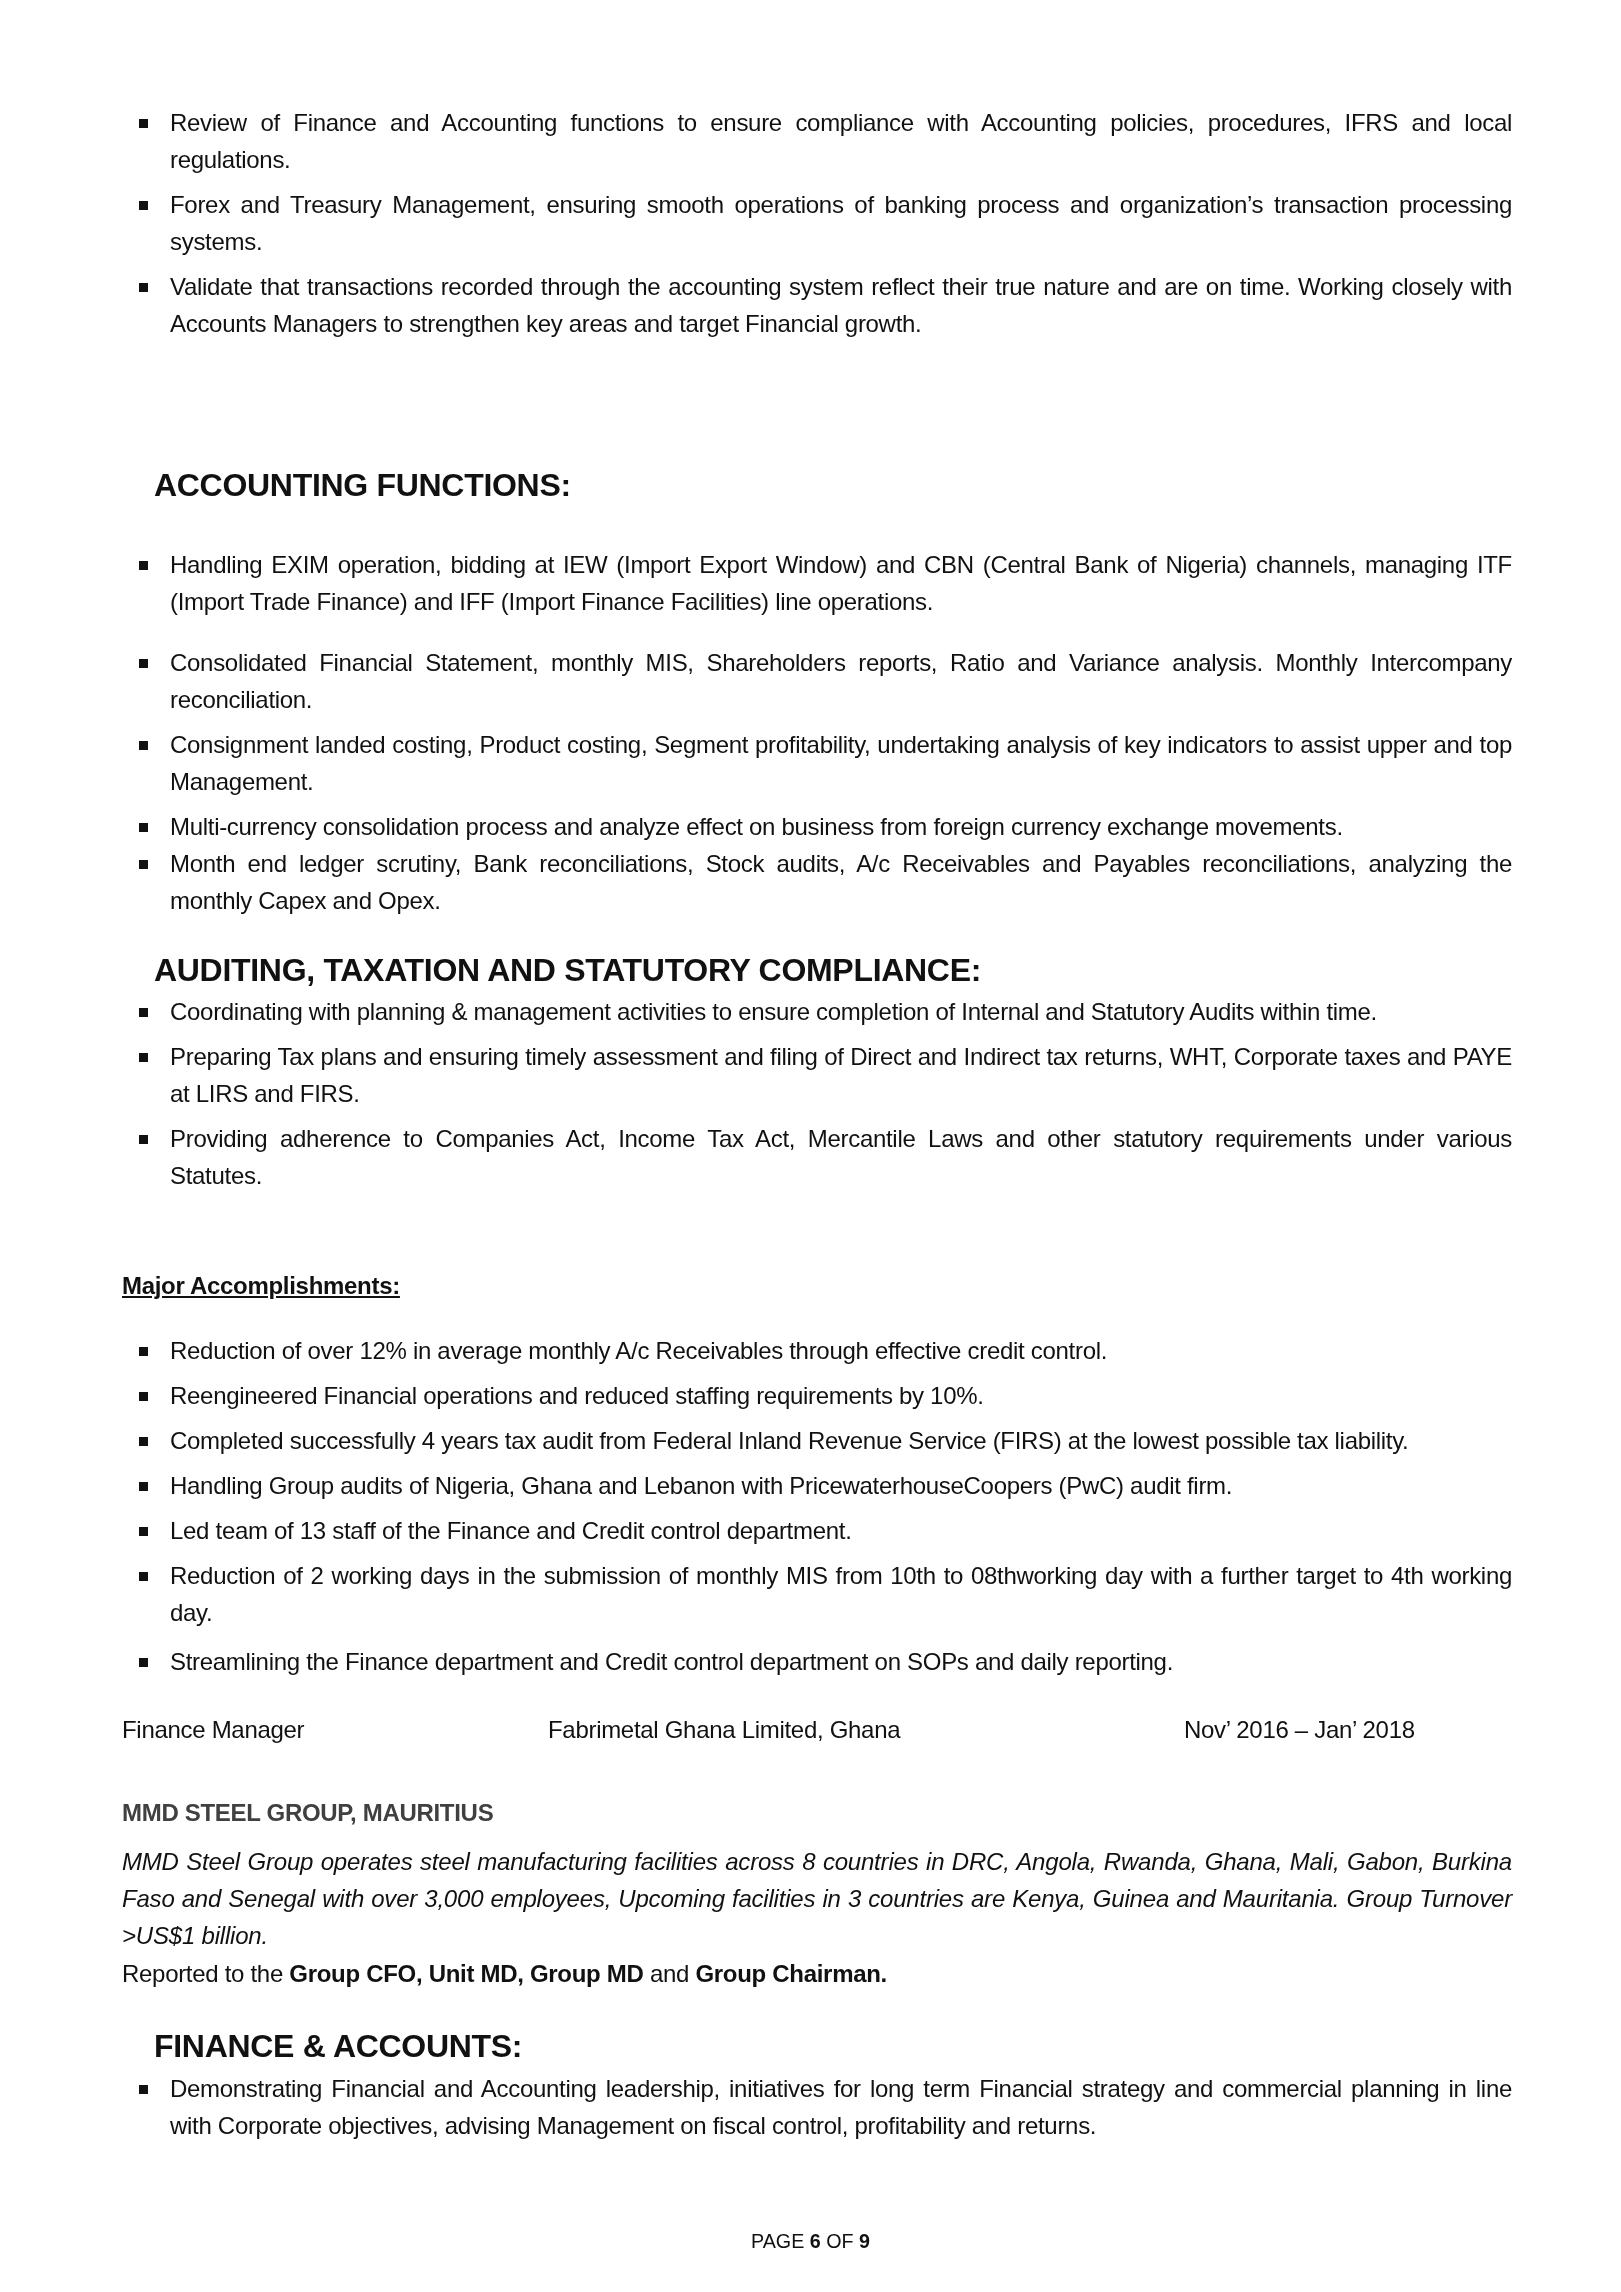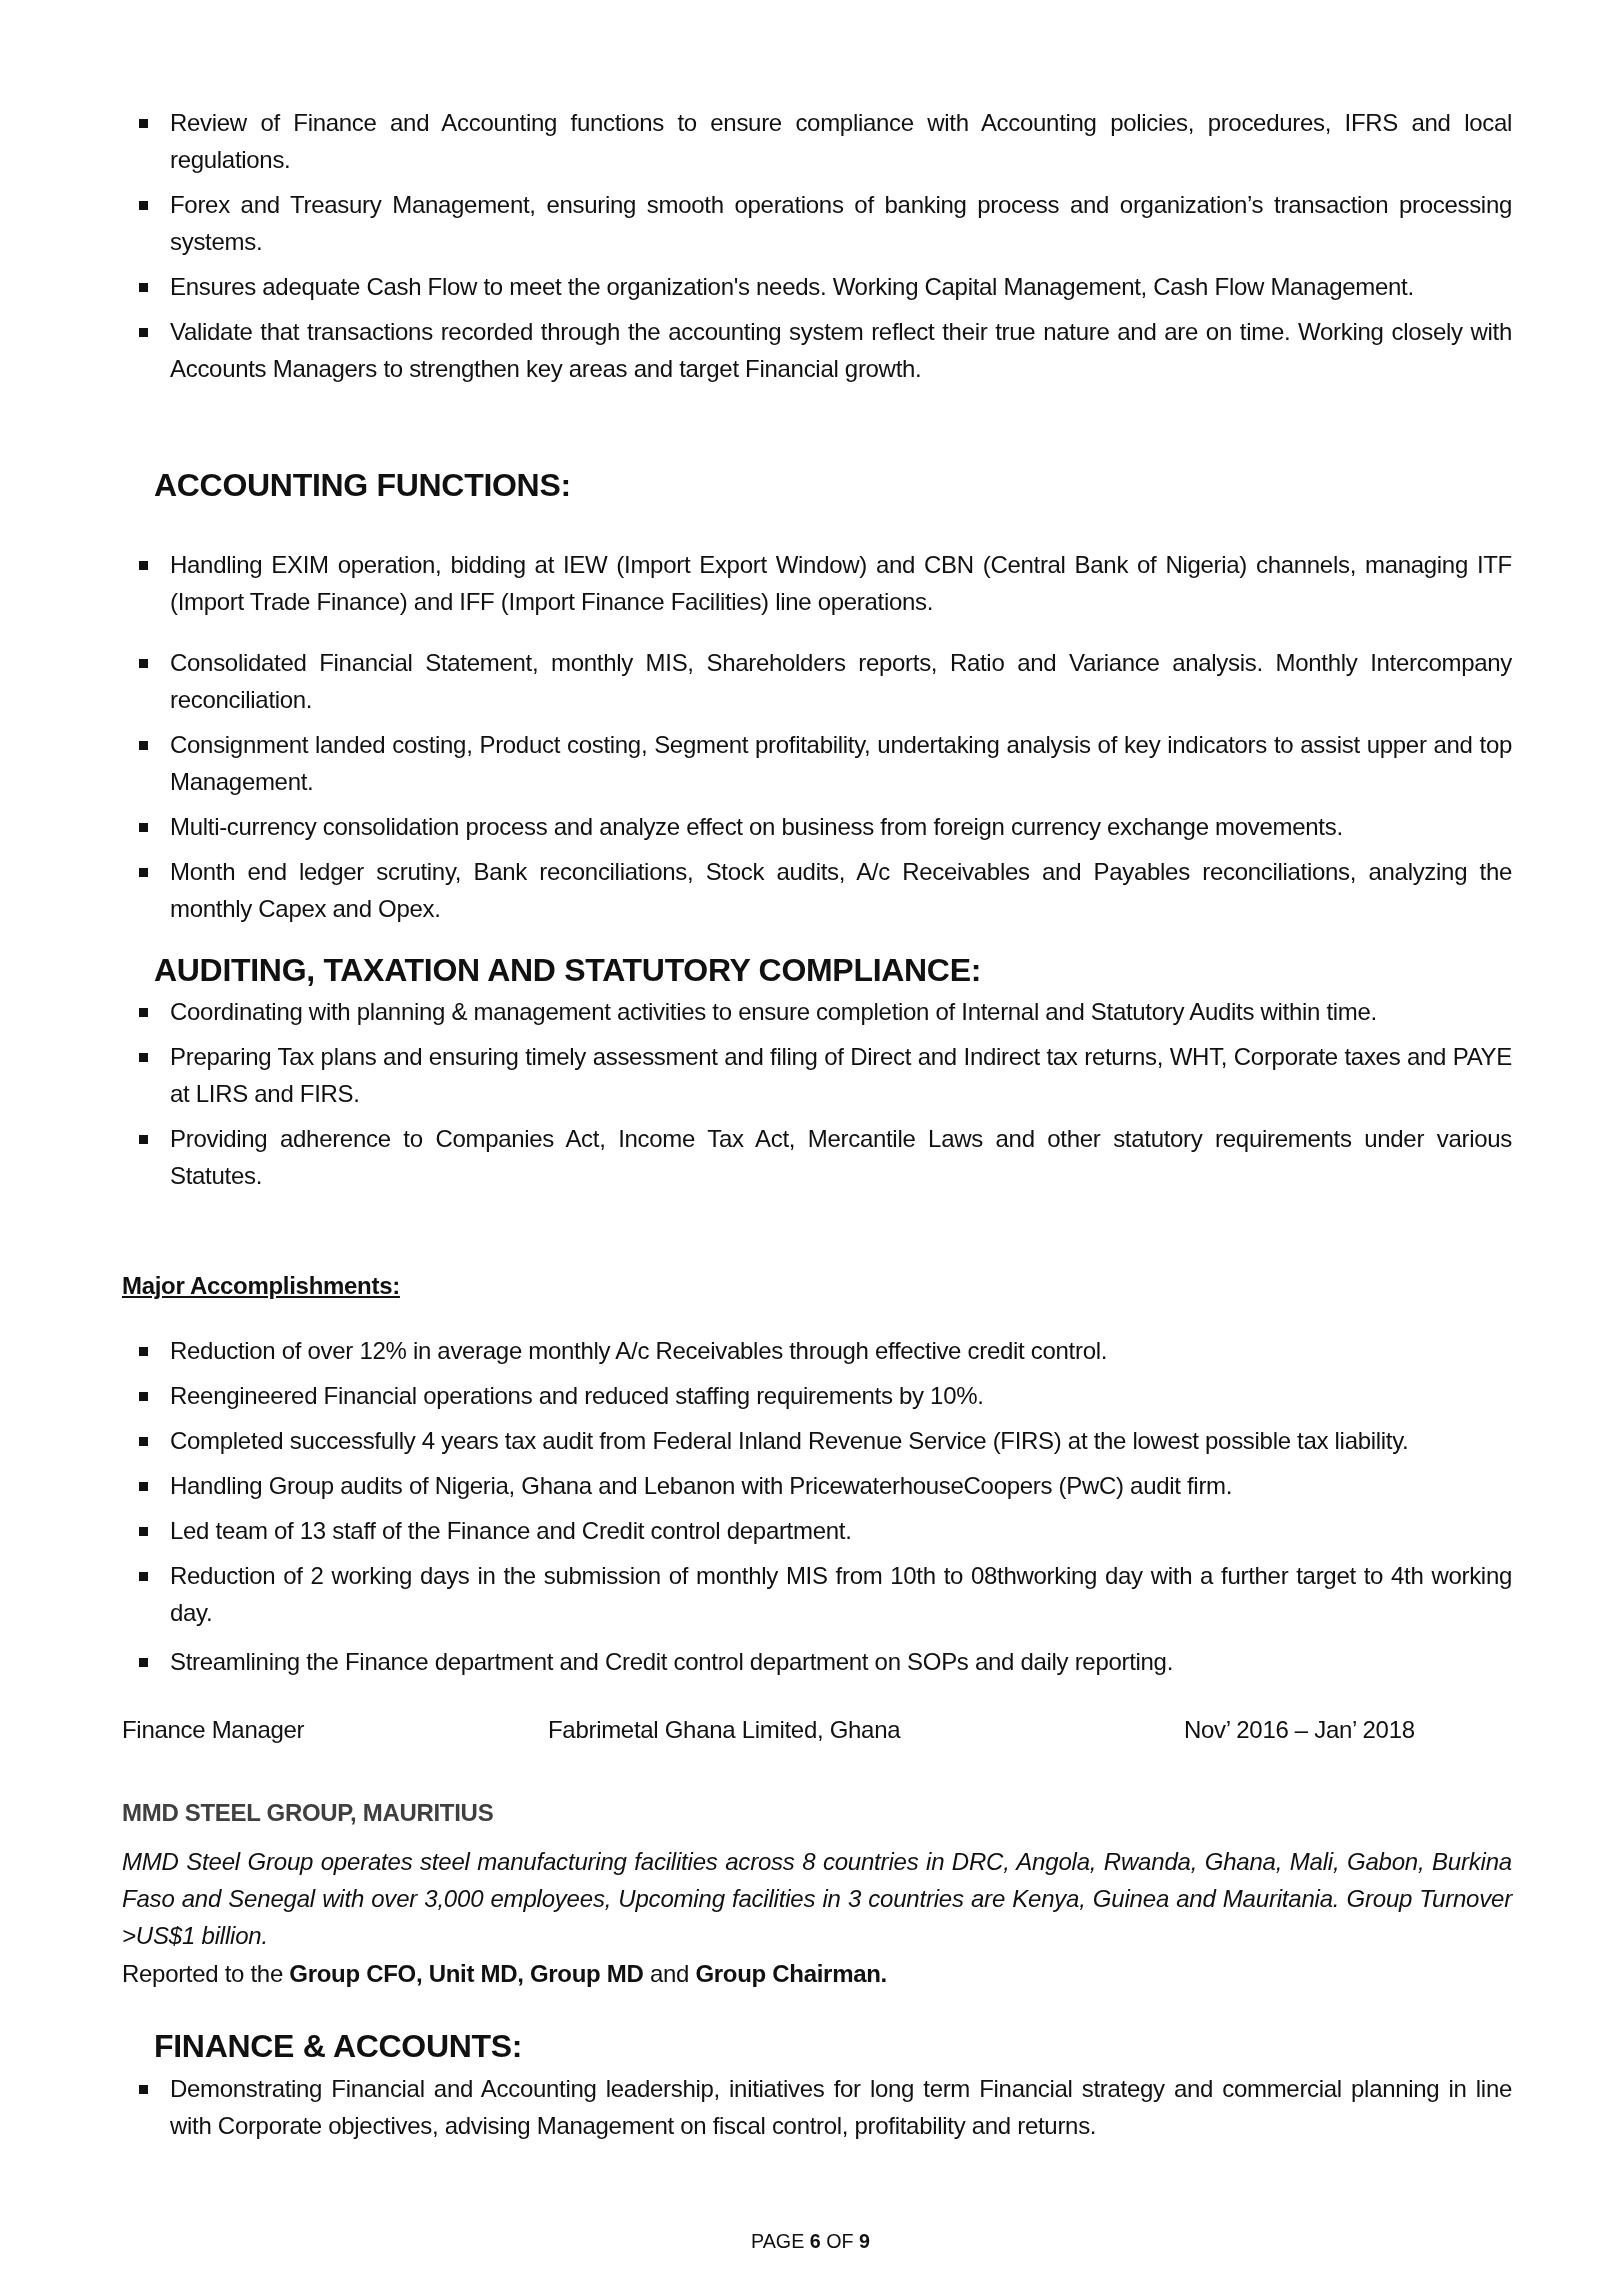--- a/index.html
+++ b/index.html
@@ -26,31 +26,31 @@
   .footer b { font-weight:bold; }
 </style>
 </head>
 <body>
 
 <div class="page">
 
   <ul class="bullets" style="top:104px;">
     <li><span class="sq"></span><span>Review of Finance and Accounting functions to ensure compliance with Accounting policies, procedures, IFRS and local regulations.</span></li>
     <li style="margin-top:8px"><span class="sq"></span><span>Forex and Treasury Management, ensuring smooth operations of banking process and organization’s transaction processing systems.</span></li>
-    <li style="margin-top:8px"><span class="sq"></span><span>Ensures adequate Cash Flow to meet the organization's needs. Working Capital Management, Cash Flow Management.</span></li>
+    <li style="margin-top:8px"><span class="sq"></span></li>
     <li style="margin-top:8px"><span class="sq"></span><span>Validate that transactions recorded through the accounting system reflect their true nature and are on time. Working closely with Accounts Managers to strengthen key areas and target Financial growth.</span></li>
   </ul>
 
   <div class="subhead" style="top:467px;">ACCOUNTING FUNCTIONS:</div>
   <ul class="bullets" style="top:546px;">
     <li><span class="sq"></span><span>Handling EXIM operation, bidding at IEW (Import Export Window) and CBN (Central Bank of Nigeria) channels, managing ITF (Import Trade Finance) and IFF (Import Finance Facilities) line operations.</span></li>
     <li style="margin-top:24px"><span class="sq"></span><span>Consolidated Financial Statement, monthly MIS, Shareholders reports, Ratio and Variance analysis. Monthly Intercompany reconciliation.</span></li>
     <li style="margin-top:8px"><span class="sq"></span><span>Consignment landed costing, Product costing, Segment profitability, undertaking analysis of key indicators to assist upper and top Management.</span></li>
     <li style="margin-top:8px"><span class="sq"></span><span>Multi-currency consolidation process and analyze effect on business from foreign currency exchange movements.</span></li>
-    <li style="margin-top:8px"><span class="sq"></span><span>Month end ledger scrutiny, Bank reconciliations, Stock audits, A/c Receivables and Payables reconciliations, analyzing the monthly Capex and Opex.</span></li>
+    <li style=""><span class="sq"></span><span>Month end ledger scrutiny, Bank reconciliations, Stock audits, A/c Receivables and Payables reconciliations, analyzing the monthly Capex and Opex.</span></li>
   </ul>
 
   <div class="subhead" style="top:952px;">AUDITING, TAXATION AND STATUTORY COMPLIANCE:</div>
   <ul class="bullets" style="top:993px;">
     <li><span class="sq"></span><span>Coordinating with planning &amp; management activities to ensure completion of Internal and Statutory Audits within time.</span></li>
     <li style="margin-top:8px"><span class="sq"></span><span>Preparing Tax plans and ensuring timely assessment and filing of Direct and Indirect tax returns, WHT, Corporate taxes and PAYE at LIRS and FIRS.</span></li>
     <li style="margin-top:8px"><span class="sq"></span><span>Providing adherence to Companies Act, Income Tax Act, Mercantile Laws and other statutory requirements under various Statutes.</span></li>
   </ul>
 
   <div class="mainhead" style="top:1272px;text-decoration:underline;">Major Accomplishments:</div>

